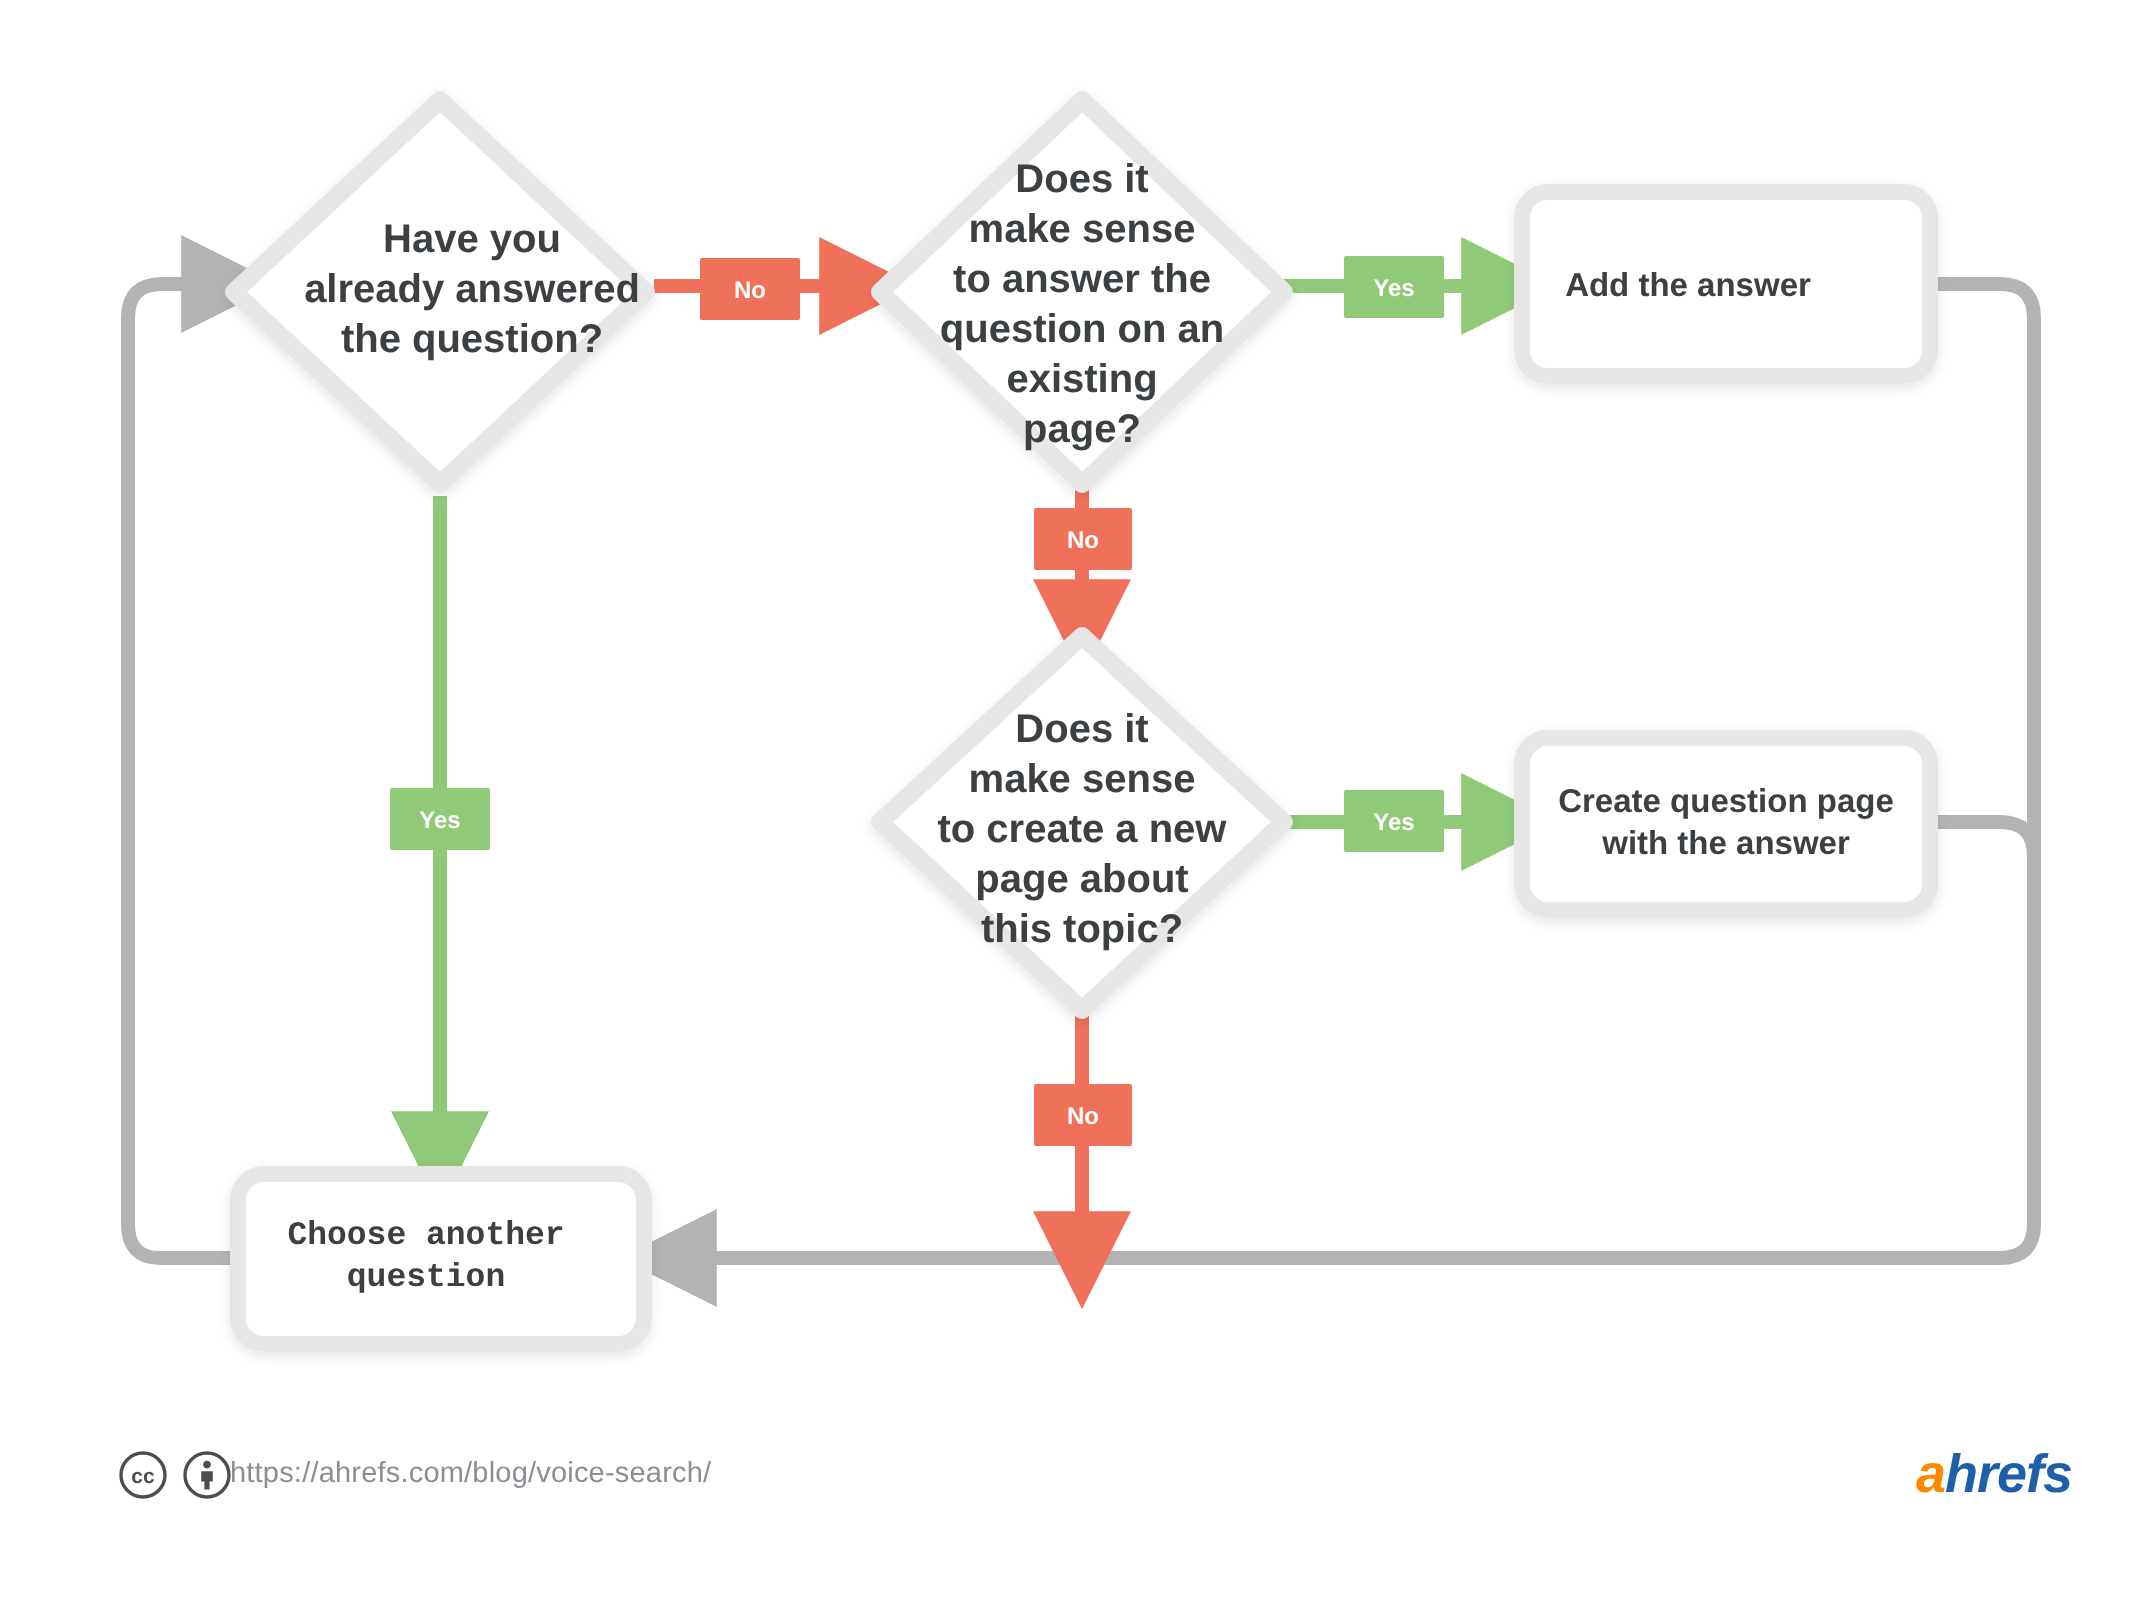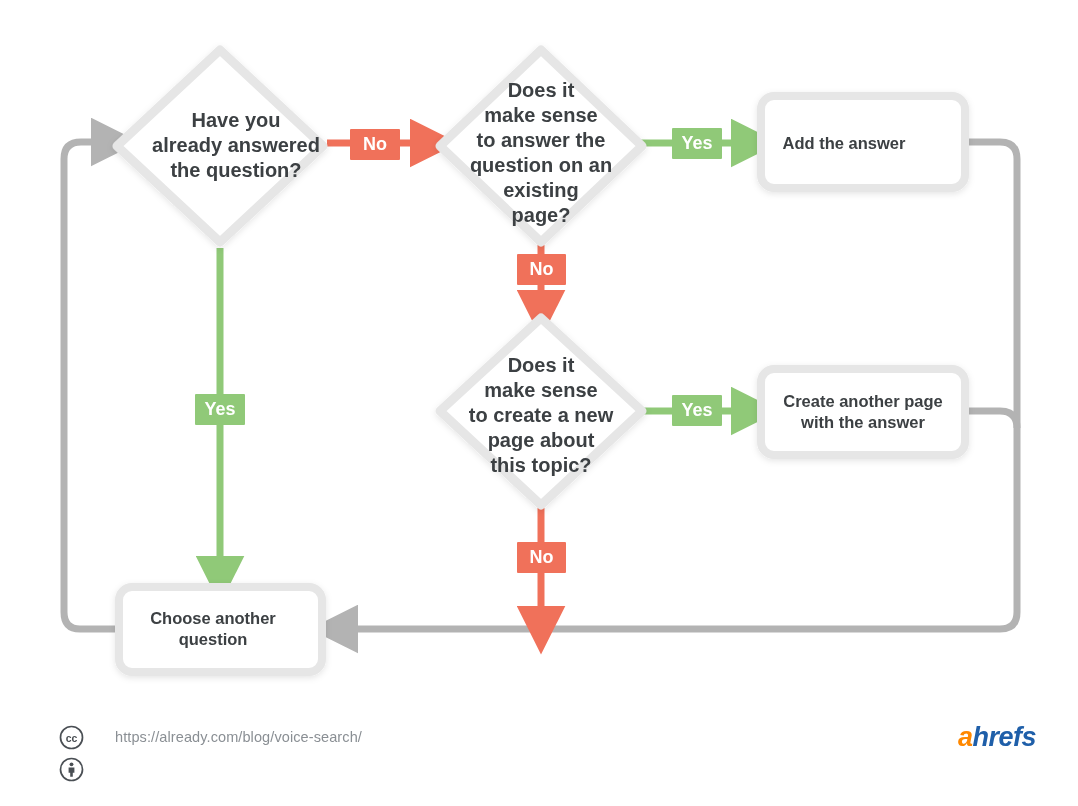--- a/index.html
+++ b/index.html
@@ -28,21 +28,21 @@
     line-height: 1.25;
     pointer-events: none;
     white-space: pre-line;
   }
   .diamond-text { font-size: 20px; }
   .box-text { font-size: 16.5px; }
   .edge-label {
     position: absolute;
     color: #ffffff;
     font-weight: bold;
-    font-size: 18px;
+    font-size: 12px;
     text-align: center;
     display: flex;
     align-items: center;
     justify-content: center;
     border-radius: 1px;
   }
   .footer-url {
     position: absolute;
     font-size: 14.5px;
     color: #8a8f94;
@@ -126,47 +126,47 @@
 page?</div>
 
 <div class="node-text diamond-text" style="left:456px; top:353px; width:170px;">Does it
 make sense
 to create a new
 page about
 this topic?</div>
 
 <div class="node-text box-text" style="left:766px; top:133px; width:156px;">Add the answer</div>
 
-<div class="node-text box-text" style="left:766px; top:391px; width:194px;">Create another page
+<div class="node-text box-text" style="left:766px; top:391px; width:194px;">Create question page
 with the answer</div>
 
-<div class="node-text box-text" style="left:124px; top:608px; width:178px;">Choose another
+<div class="node-text box-text" style="left:124px; top:608px; width:178px;font-family:Liberation Mono, monospace;">Choose another
 question</div>
 
 <div class="edge-label" style="left:350px; top:129px; width:50px; height:31px; background:#f0715a;">No</div>
 
 <div class="edge-label" style="left:195px; top:394px; width:50px; height:31px; background:#90c978;">Yes</div>
 
 <div class="edge-label" style="left:672px; top:128px; width:50px; height:31px; background:#90c978;">Yes</div>
 
 <div class="edge-label" style="left:517px; top:254px; width:49px; height:31px; background:#f0715a;">No</div>
 
 <div class="edge-label" style="left:672px; top:395px; width:50px; height:31px; background:#90c978;">Yes</div>
 
 <div class="edge-label" style="left:517px; top:542px; width:49px; height:31px; background:#f0715a;">No</div>
 
-<div class="cc-icons" style="left:59px; top:725px;flex-direction:column;">
+<div class="cc-icons" style="left:59px; top:725px;">
   <svg width="25" height="25" viewBox="0 0 25 25">
     <circle cx="12.5" cy="12.5" r="11" fill="none" stroke="#4a4f54" stroke-width="1.7"></circle>
     <text x="12.5" y="16.6" font-family="Liberation Sans, sans-serif" font-size="10.5" font-weight="bold" fill="#4a4f54" text-anchor="middle">cc</text>
   </svg>
   <svg width="25" height="25" viewBox="0 0 25 25">
     <circle cx="12.5" cy="12.5" r="11" fill="none" stroke="#4a4f54" stroke-width="1.7"></circle>
     <circle cx="12.5" cy="7.3" r="1.9" fill="#4a4f54"></circle>
     <path d="M9.6,10.6 h5.8 v5.2 h-1.6 v4.0 h-2.6 v-4.0 h-1.6 z" fill="#4a4f54"></path>
   </svg>
 </div>
 
-<div class="footer-url" style="left:115px; top:729px;">https://already.com/blog/voice-search/</div>
+<div class="footer-url" style="left:115px; top:729px;">https://ahrefs.com/blog/voice-search/</div>
 
 <div class="logo" style="right:42px; top:722px;">
   <span class="a">a</span><span class="rest">hrefs</span>
 </div>
 
 </body></html>

